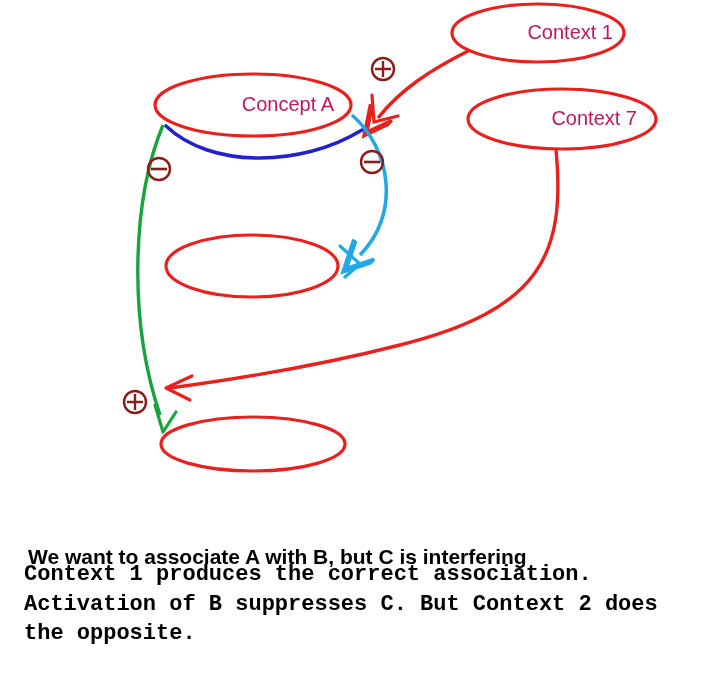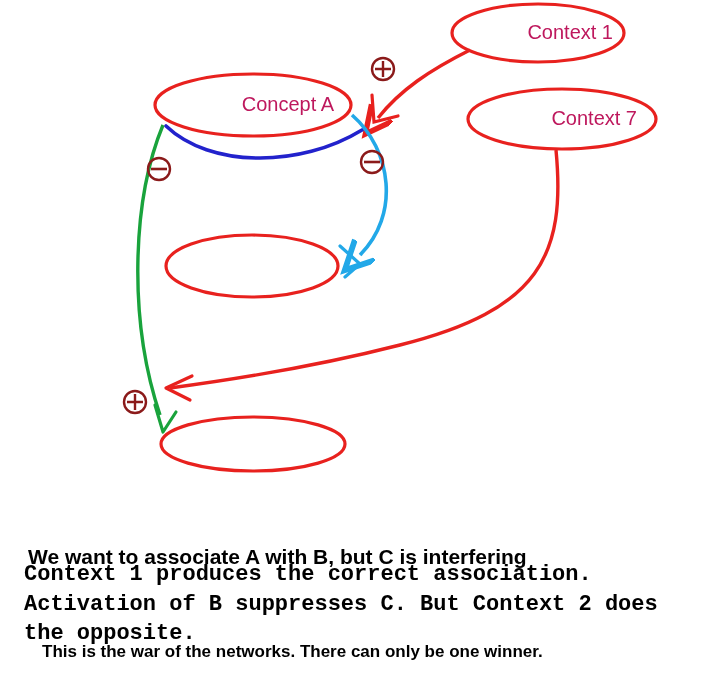--- a/index.html
+++ b/index.html
@@ -108,15 +108,14 @@
     <path d="M 364 162 H 380" stroke="#8b1a1a" stroke-width="2.6" fill="none"></path>
     <path d="M 127 402 H 143 M 135 394 V 410" stroke="#8b1a1a" stroke-width="2.4" fill="none"></path>
   </svg>
 
   <div class="node-label" style="left:184px; top:93px; width:150px;">Concept A</div>
   <div class="node-label" style="left:463px; top:21px; width:150px;">Context 1</div>
   <div class="node-label" style="left:487px; top:107px; width:150px;">Context 7</div>
 
   <div class="caption" id="caption-1">We want to associate A with B, but C is interfering</div>
   <div class="caption" id="caption-2">Context 1 produces the correct association. Activation of B suppresses C. But Context 2 does the opposite.</div>
-  <div class="caption" id="caption-3">This is the war of the networks. There can only be one winner.</div>
 
 </div>
 
 </body></html>

